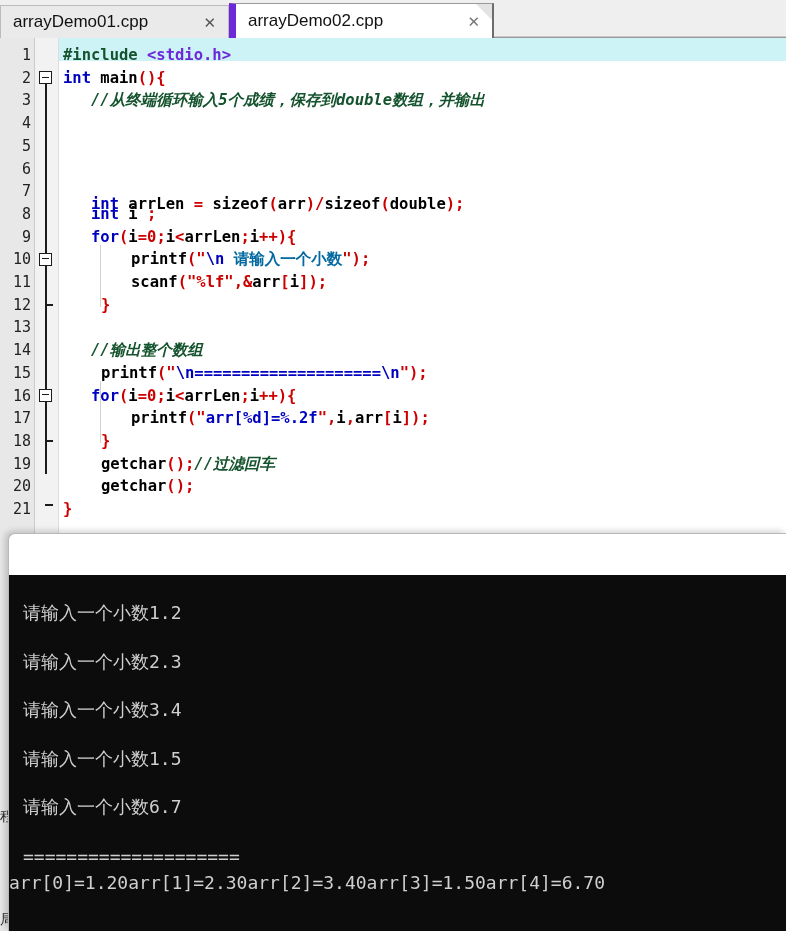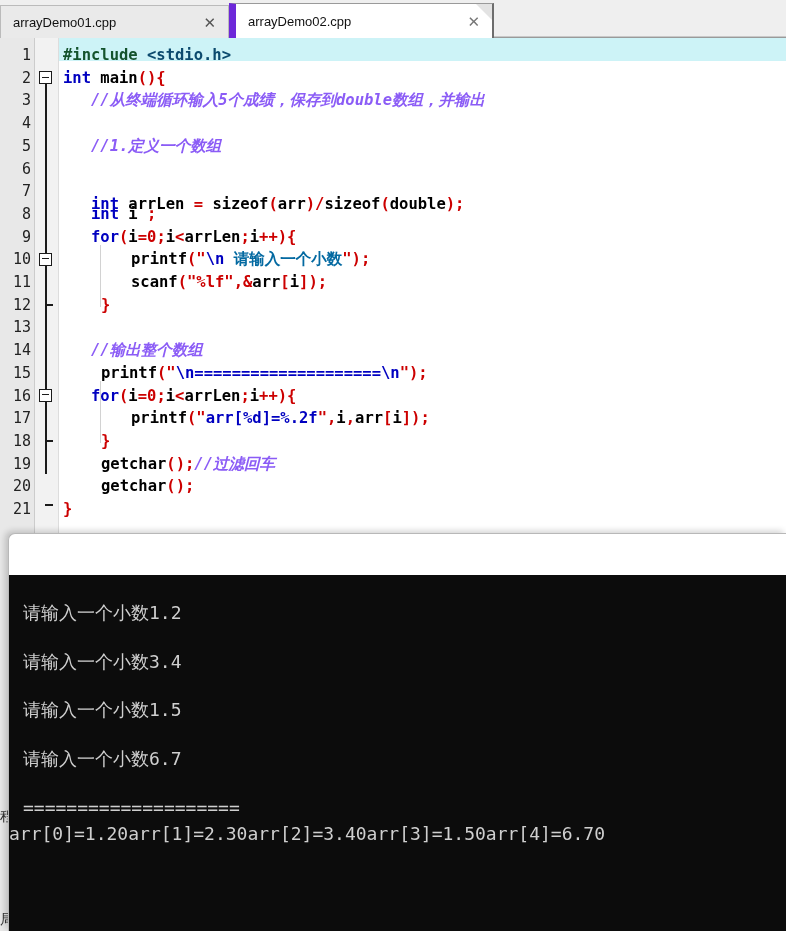--- a/index.html
+++ b/index.html
@@ -53,21 +53,21 @@
   .tab.active {
     background: #ffffff;
     border-left: 7px solid #6d28d9;
     border-right: 2px solid #6d6d6d;
     border-top: 1px solid #9a9a9a;
     z-index: 3;
   }
   #tab0 { left: 0px;   width: 229px; }
   #tab1 { left: 229px; width: 265px; }
   .tab-label {
-    font-size: 13px;
+    font-size: 17px;
     color: #111111;
     white-space: nowrap;
     font-family: "Liberation Sans", sans-serif;
   }
   .tab-close {
     margin-left: auto;
     font-size: 15px;
     color: #555555;
     line-height: 1;
     padding-left: 14px;
@@ -145,28 +145,28 @@
     height: 22.7px;
     line-height: 22.7px;
     white-space: pre;
     font-family: "DejaVu Sans Mono", monospace;
     font-size: 15.5px;
     font-weight: bold;
     color: #000000;
   }
   .code .kw   { color: #0000c0; }
   .code .pp   { color: #14532d; }
-  .code .ppv  { color: #0c4a6e; }
+  .code .ppv  { color: #6d28d9; }
   .code .str  { color: #cc0000; }
   .code .num  { color: #cc0000; }
   .code .pun  { color: #cc0000; }
   .code .op   { color: #cc0000; }
   .code .plain{ color: #000000; }
   .code .cmt  {
-    color: #8b5cf6;
+    color: #14532d;
     font-style: italic;
     font-weight: bold;
   }
   .code .strcn { color: #0369a1; }
 
   #hl-line {
     position: absolute;
     left: 59px;
     width: 727px;
     height: 22.7px;
@@ -366,21 +366,20 @@
     <div class="guide" style="left:100px; top:343px; height:62px"></div>
 
     <div class="code" style="top:6px"><span class="pp">#include</span> <span class="ppv">&lt;stdio.h&gt;</span></div>
 
     <div class="code" style="top:28.7px"><span class="kw">int</span> <span class="plain">main</span><span class="pun">(){</span></div>
 
     <div class="code" style="top:51.4px; left:91px"><span class="cmt">//从终端循环输入5个成绩，保存到double数组，并输出</span></div>
 
     <div class="code" style="top:74.1px"></div>
 
-    <div class="code" style="top:96.8px; left:91px"><span class="cmt">//1.定义一个数组</span></div>
 
 
     <div class="code" style="top:155px; left:91px"><span class="kw">int</span> <span class="plain">arrLen</span> <span class="op">=</span> <span class="plain">sizeof</span><span class="pun">(</span><span class="plain">arr</span><span class="pun">)/</span><span class="plain">sizeof</span><span class="pun">(</span><span class="plain">double</span><span class="pun">);</span></div>
 
     <div class="code" style="top:164.9px; left:91px"><span class="kw">int</span> <span class="plain">i</span> <span class="pun">;</span></div>
 
     <div class="code" style="top:187.6px; left:91px"><span class="kw">for</span><span class="pun">(</span><span class="plain">i</span><span class="op">=</span><span class="num">0</span><span class="pun">;</span><span class="plain">i</span><span class="op">&lt;</span><span class="plain">arrLen</span><span class="pun">;</span><span class="plain">i</span><span class="op">++</span><span class="pun">){</span></div>
 
     <div class="code" style="top:210.3px; left:131px"><span class="plain">printf</span><span class="pun">(</span><span class="str">"</span><span class="kw">\n</span><span class="str"> </span><span class="strcn">请输入一个小数</span><span class="str">"</span><span class="pun">);</span></div>
 
@@ -409,19 +408,20 @@
 </div>
 
 <div id="left-strip">
   <div class="strip-glyph" style="top:275px">程</div>
   <div class="strip-glyph" style="top:378px">局</div>
 </div>
 
 <div id="console">
   <div id="console-body">
     <div class="con-line">请输入一个小数1.2</div>
+    <div class="con-line">请输入一个小数2.3</div>
     <div class="con-line">请输入一个小数3.4</div>
     <div class="con-line">请输入一个小数1.5</div>
     <div class="con-line">请输入一个小数6.7</div>
     <div class="con-line tight" id="con-eq">====================</div>
     <div class="con-line tight" style="margin-left:-14px">arr[0]=1.20arr[1]=2.30arr[2]=3.40arr[3]=1.50arr[4]=6.70</div>
   </div>
 </div>
 
 </body></html>

